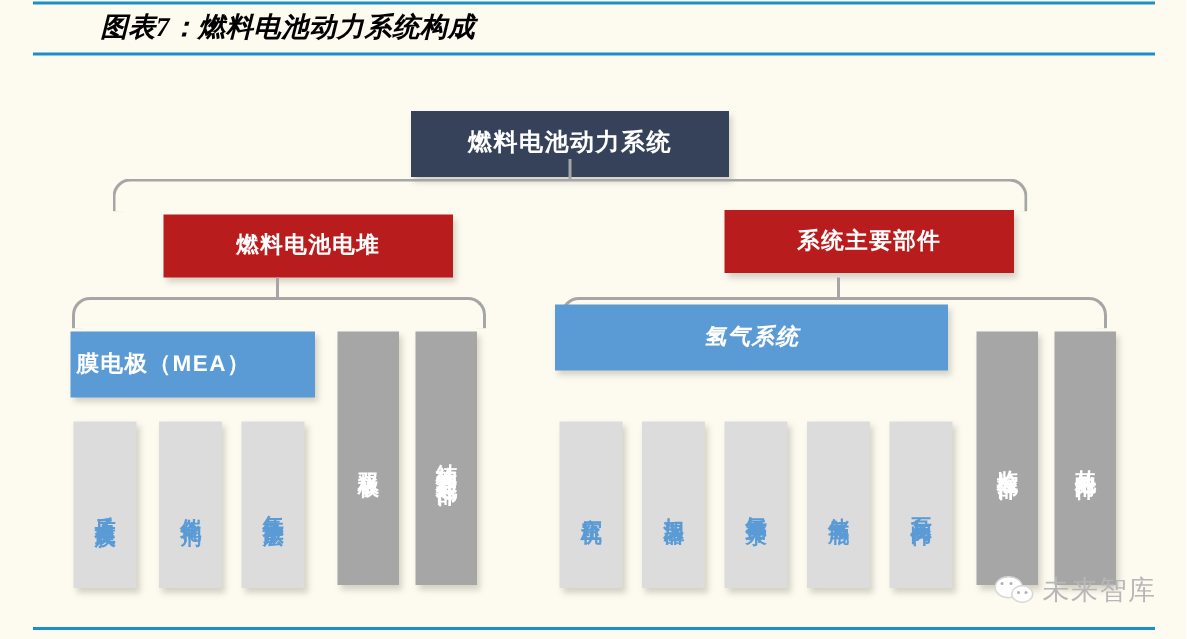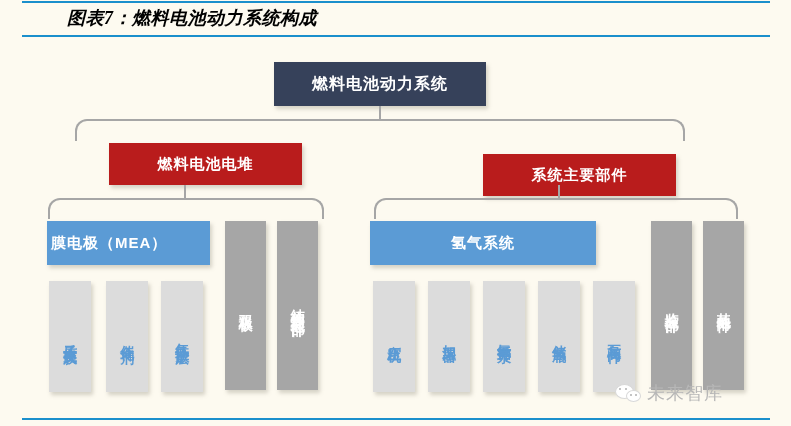--- a/index.html
+++ b/index.html
@@ -67,20 +67,21 @@
     text-align: center;
     font-weight: bold;
     line-height: 1.15;
     box-shadow: 2px 3px 4px rgba(120,115,100,0.30);
   }
   .node.root {
     background: #36415a;
     color: #ffffff;
     font-size: 16px;
     letter-spacing: 1px;
+    margin-top: 12px;
   }
   .node.level2 {
     background: #b91c1c;
     color: #ffffff;
     font-size: 15px;
     letter-spacing: 1px;
     margin-left: 20px;
   }
   .node.group-header {
     background: #5b9bd5;
@@ -190,26 +191,26 @@
     <span class="vtext">气体扩散层</span>
   </div>
 
   <div class="node leaf-gray" style="left:225px; top:221px; width:41px; height:169px;">
     <span class="vtext">双极板</span>
   </div>
   <div class="node leaf-gray" style="left:277px; top:221px; width:41px; height:169px;">
     <span class="vtext">结构件等其他部件</span>
   </div>
 
-  <div class="node level2" style="left:463px; top:154px; width:193px; height:42px;">系统主要部件</div>
+  <div class="node level2" style="left:463px; top:140px; width:193px; height:42px;">系统主要部件</div>
 
   <div class="conn-v" style="left:558px; top:185px; width:2px; height:14px;"></div>
   <div class="conn-bracket" style="left:374px; top:198px; width:364px; height:21px;"></div>
 
-  <div class="node group-header" style="left:370px; top:221px; width:226px; height:44px;">氢气系统</div>
+  <div class="node group-header" style="left:370px; top:203px; width:262px; height:44px;font-style:italic;">氢气系统</div>
 
   <div class="node leaf-light" style="left:373px; top:281px; width:42px; height:111px;">
     <span class="vtext">空压机</span>
   </div>
   <div class="node leaf-light" style="left:428px; top:281px; width:42px; height:111px;">
     <span class="vtext">加湿器</span>
   </div>
   <div class="node leaf-light" style="left:483px; top:281px; width:42px; height:111px;">
     <span class="vtext">氢循环泵</span>
   </div>
@@ -220,21 +221,21 @@
     <span class="vtext">泵与阀件</span>
   </div>
 
   <div class="node leaf-gray" style="left:651px; top:221px; width:41px; height:169px;">
     <span class="vtext">监控部件</span>
   </div>
   <div class="node leaf-gray" style="left:703px; top:221px; width:41px; height:169px;">
     <span class="vtext">其他附件</span>
   </div>
 
-  <div class="watermark" style="left:615px; top:381px;">
+  <div class="watermark" style="left:663px; top:381px;">
     <div class="wm-logo">
       <div class="bub bub-a"></div>
       <div class="bub bub-b"></div>
       <div class="dot" style="left:4px; top:5px;"></div>
       <div class="dot" style="left:10px; top:5px;"></div>
       <div class="dot" style="left:15px; top:11px;"></div>
       <div class="dot" style="left:20px; top:11px;"></div>
     </div>
     <span class="wm-text">未来智库</span>
   </div>

